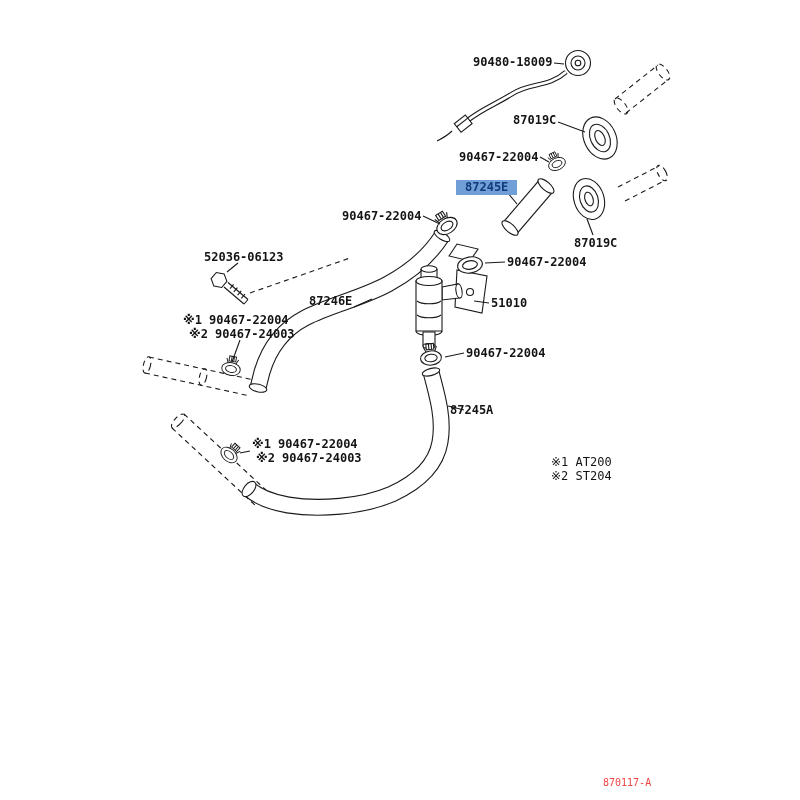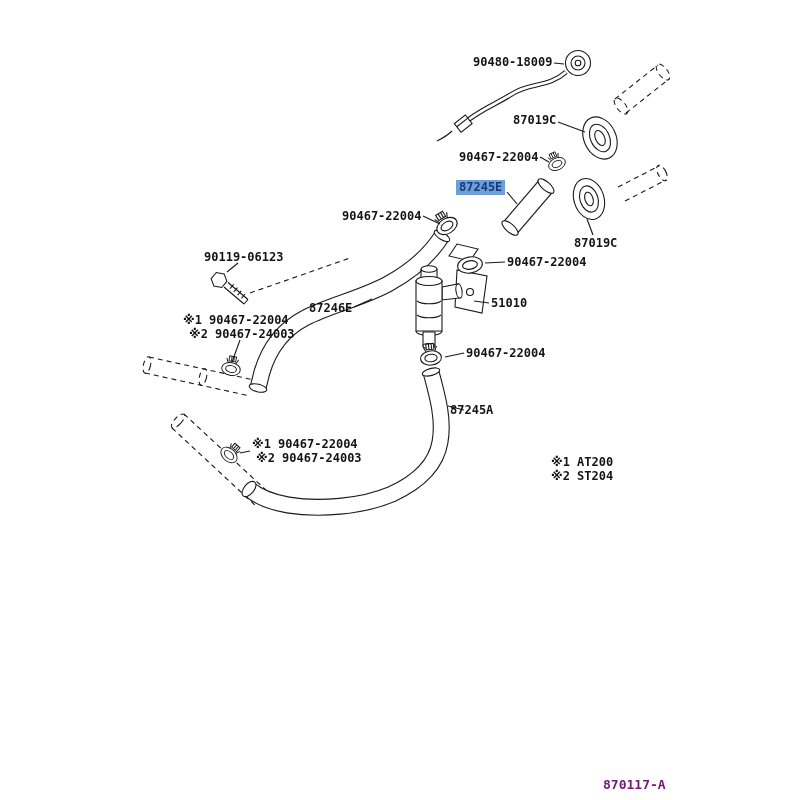--- a/index.html
+++ b/index.html
@@ -3,23 +3,23 @@
 <meta charset="utf-8">
 <style>
   html,body{margin:0;padding:0}
   body{width:800px;height:800px;background:#fff;position:relative;overflow:hidden;
        font-family:"DejaVu Sans Mono","DejaVu Sans",monospace}
   #stage{position:absolute;left:0;top:0;width:800px;height:680px;background:#fff}
   #artwork{position:absolute;left:0;top:0}
   .part-label{position:absolute;font-weight:700;font-size:12px;line-height:14px;
       color:#141414;white-space:nowrap;cursor:pointer}
   .part-label.highlighted{background:var(--highlight-bg,#6f9fd6);color:var(--highlight-text,#123a7d);
-      padding:1px 3px;line-height:13px}
-  .legend{position:absolute;font-weight:700;font-size:12px;line-height:14px;color:#141414;white-space:nowrap}
-  .diagram-id{position:absolute;font-weight:700;font-size:13px;color:#701a75;white-space:nowrap}
+      padding:1px 9px;line-height:13px}
+  .legend{position:absolute;font-weight:400;font-size:12px;line-height:14px;color:#141414;white-space:nowrap}
+  .diagram-id{position:absolute;font-weight:400;font-size:10px;color:#ef4444;white-space:nowrap}
   .ln{stroke:#1a1a1a;stroke-width:1.1;fill:none}
   .fw{stroke:#1a1a1a;stroke-width:1.1;fill:#fff}
   .dash{stroke-dasharray:5 4}
   .tube-o{stroke:#1a1a1a;fill:none}
   .tube-i{stroke:#fff;fill:none}
 </style>
 </head>
 <body style="background: rgb(255, 255, 255);">
 
 <div id="stage">
@@ -163,22 +163,22 @@
     </g>
   </svg>
 
   <div class="part-label" style="left:473px;top:55px">90480-18009</div>
   <div class="part-label" style="left:513px;top:113px">87019C</div>
   <div class="part-label" style="left:459px;top:150px">90467-22004</div>
   <div class="part-label highlighted" style="left:456px;top:180px">87245E</div>
   <div class="part-label" style="left:342px;top:209px">90467-22004</div>
   <div class="part-label" style="left:574px;top:236px">87019C</div>
   <div class="part-label" style="left:507px;top:255px">90467-22004</div>
-  <div class="part-label" style="left:204px;top:250px">90119-06123</div>
-  <div class="part-label" style="left:309px;top:301px">87246E</div>
+  <div class="part-label" style="left:204px;top:250px">52036-06123</div>
+  <div class="part-label" style="left:309px;top:294px">87246E</div>
   <div class="part-label" style="left:491px;top:296px">51010</div>
   <div class="part-label" style="left:183px;top:313px">※1 90467-22004</div>
   <div class="part-label" style="left:189px;top:327px">※2 90467-24003</div>
   <div class="part-label" style="left:466px;top:346px">90467-22004</div>
   <div class="part-label" style="left:450px;top:403px">87245A</div>
   <div class="part-label" style="left:252px;top:437px">※1 90467-22004</div>
   <div class="part-label" style="left:256px;top:451px">※2 90467-24003</div>
 
   <div class="legend" style="left:551px;top:455px">
     <div>※1 AT200</div>

